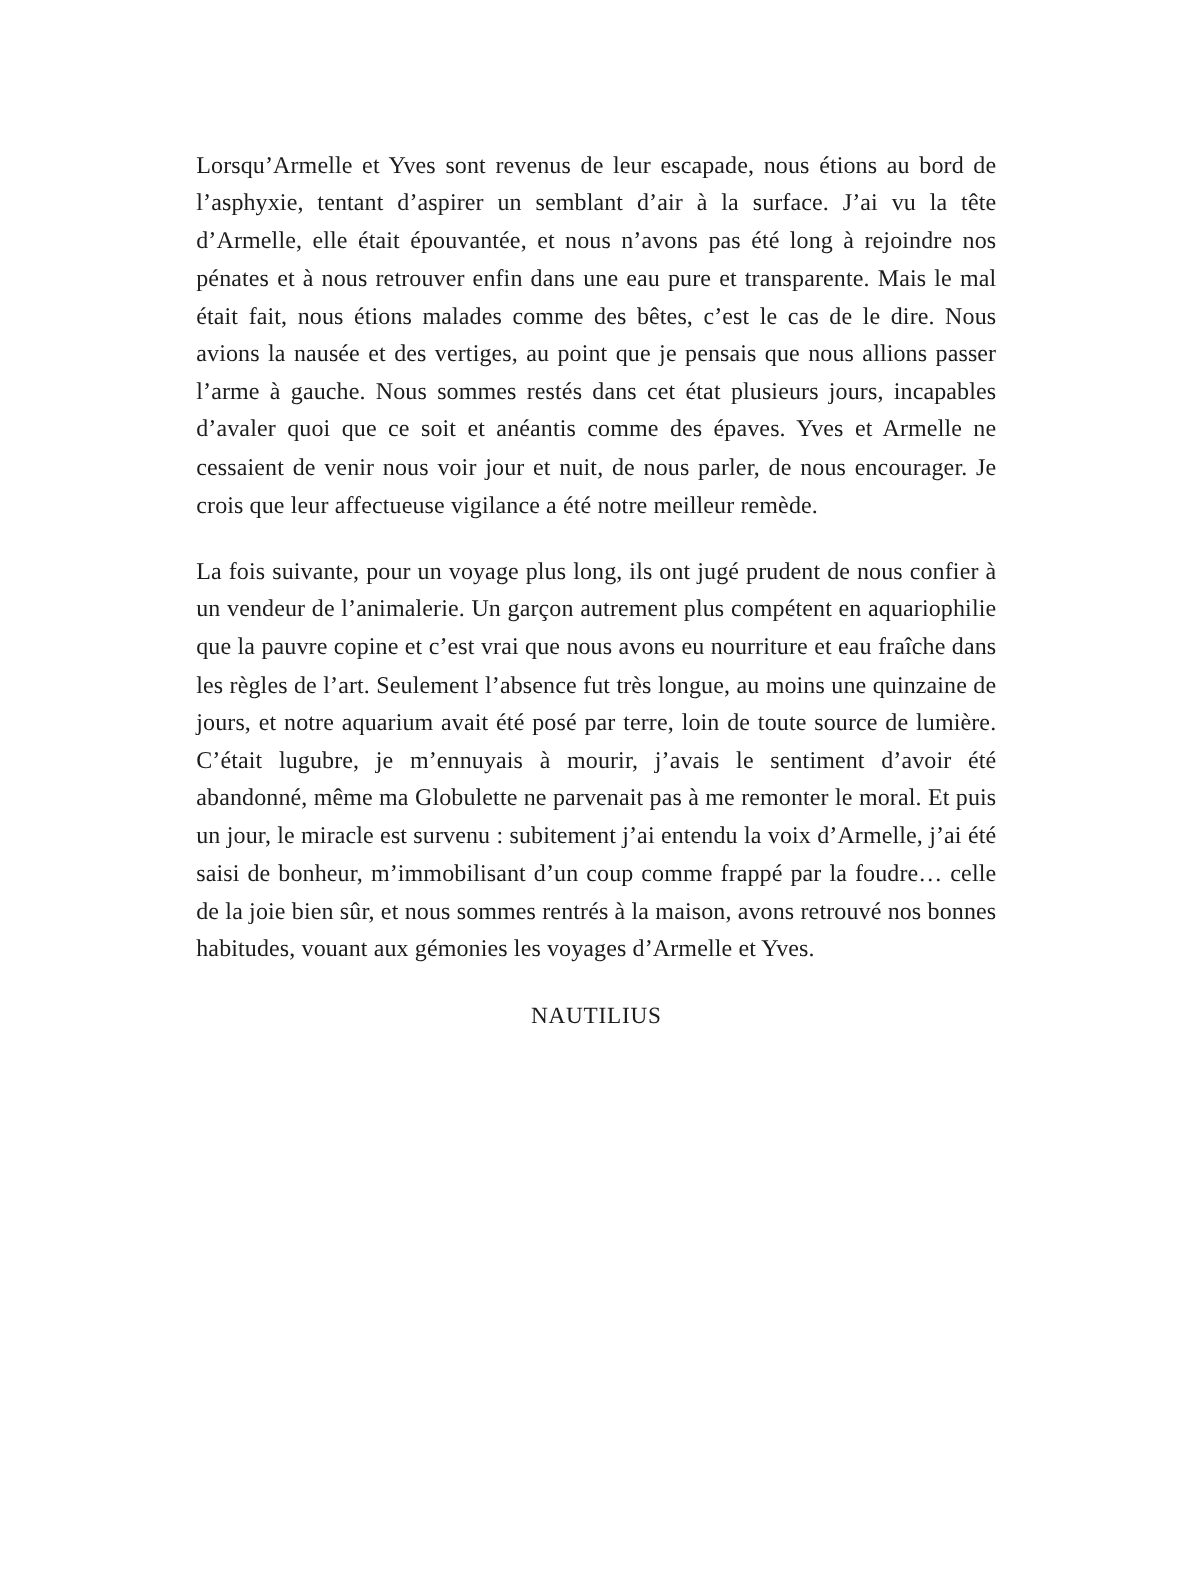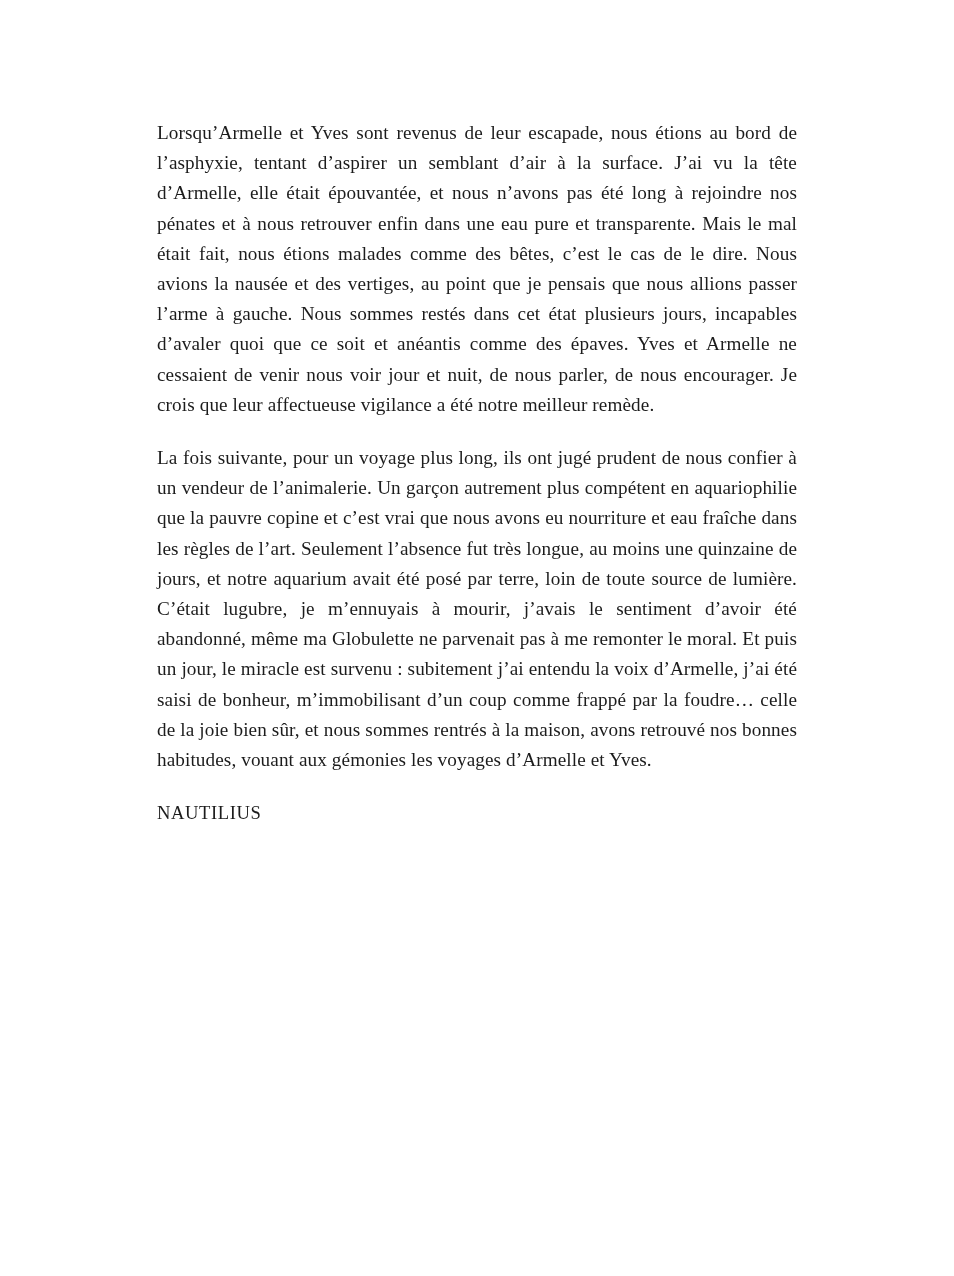--- a/index.html
+++ b/index.html
@@ -32,21 +32,21 @@
     color: #1c1c1c;
     letter-spacing: 0.1px;
   }
   .para:last-of-type {
     margin-bottom: 0;
   }
   .signature {
     font-size: 18.6px;
     line-height: 28px;
     margin: 24px 0 0 0;
-    text-align: left;
+    text-align: center;
     letter-spacing: 0.6px;
     color: #1c1c1c;
   }
   .page-number {
     position: absolute;
     left: 0;
     right: 0;
     top: 1221px;
     text-align: center;
     font-size: 15px;

